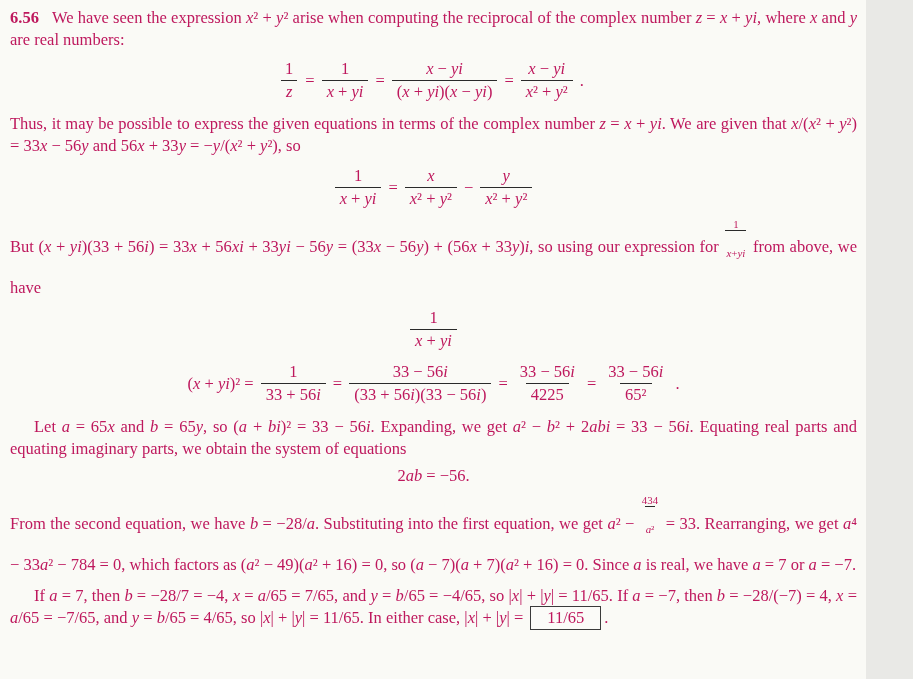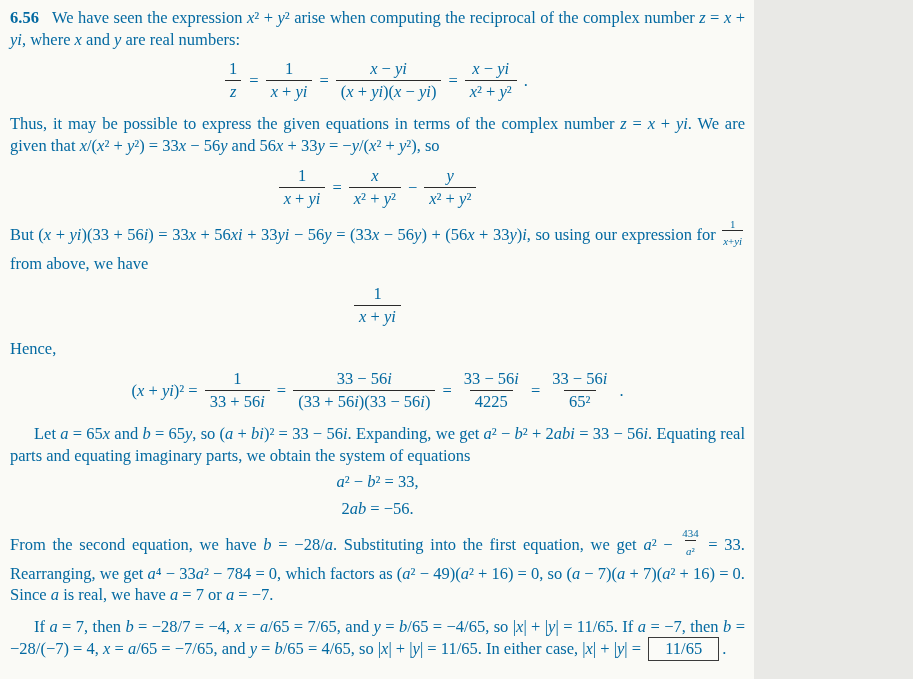--- a/index.html
+++ b/index.html
@@ -1,38 +1,38 @@
 <!DOCTYPE html>
 <html><head>
 <meta charset="utf-8">
 <style>
   html,body{margin:0;padding:0;background:#e9e9e6;}
   .page{
-    width:754px;height:679px;box-sizing:border-box;overflow:hidden;
-    background:#fafaf6;color:#0369a1;
+    width:866px;height:679px;box-sizing:border-box;overflow:hidden;
+    background:#fafaf6;color:#be185d;
     font-family:"Liberation Serif", serif;
     font-size:16.5px;line-height:1.31;
     padding:7px 9px 0 10px;
   }
   p.para{margin:0 0 5px;text-align:justify;}
   p.indent{text-indent:24px;}
   p.mt{margin-top:10px;}
   .pnum{font-weight:bold;margin-right:13px;}
   i{font-style:italic;}
   
   .eq{display:flex;justify-content:center;align-items:center;margin:9px 0 11px;flex-wrap:nowrap;}
   .eqsys{margin:5px 0 5px;}
   .etx{margin:0 5px;white-space:nowrap;}
   .dfrac{display:inline-flex;flex-direction:column;align-items:center;margin:0 2px;line-height:1.22;white-space:nowrap;}
   .dfrac .fn{padding:0 5px 1px;}
   .dfrac .fd{border-top:1.4px solid #2a2a2a;padding:1px 5px 0;}
   
   .ifrac{display:inline-flex;flex-direction:column;align-items:center;vertical-align:middle;font-size:0.66em;line-height:1.12;margin:0 2px;position:relative;top:-2px;white-space:nowrap;}
   .ifrac .fn{padding:0 1px;}
-  .ifrac .fd{border-top:1px solid #2a2a2a;padding:4px 1px;}
+  .ifrac .fd{border-top:1px solid #2a2a2a;padding:16px 1px;}
   .boxed{border:1.3px solid #3a3a3a;padding:1px 16px 2px;margin:0 3px;background:#fbfbf8;}
 </style>
 </head>
 <body>
 
 <div class="page">
 
   <p class="para"><span class="pnum">6.56</span><span>We have seen the expression <i>x</i>² + <i>y</i>² arise when computing the reciprocal of the complex number <i>z</i> = <i>x</i> + <i>yi</i>, where <i>x</i> and <i>y</i> are real numbers:</span></p>
 
   <div class="eq">
@@ -82,21 +82,20 @@
           <span class="fd"><i>x</i>+<i>yi</i></span>
         </span> from above, we have</span></p>
 
   <div class="eq">
       <span class="dfrac">
         <span class="fn">1</span>
         <span class="fd"><i>x</i> + <i>yi</i></span>
       </span>
     </div>
 
-  <p class="para"><span>Hence,</span></p>
 
   <div class="eq">
       <span class="etx">(<i>x</i> + <i>yi</i>)² =</span>
       <span class="dfrac">
         <span class="fn">1</span>
         <span class="fd">33 + 56<i>i</i></span>
       </span>
       <span class="etx">=</span>
       <span class="dfrac">
         <span class="fn">33 − 56<i>i</i></span>
@@ -112,23 +111,20 @@
         <span class="fn">33 − 56<i>i</i></span>
         <span class="fd">65²</span>
       </span>
       <span class="etx">.</span>
     </div>
 
 
   <p class="para indent mt"><span>Let <i>a</i> = 65<i>x</i> and <i>b</i> = 65<i>y</i>, so (<i>a</i> + <i>bi</i>)² = 33 − 56<i>i</i>. Expanding, we get <i>a</i>² − <i>b</i>² + 2<i>abi</i> = 33 − 56<i>i</i>. Equating real parts and equating imaginary parts, we obtain the system of equations</span></p>
 
   <div class="eq eqsys">
-      <span class="etx"><i>a</i>² − <i>b</i>² = 33,</span>
-    </div>
-  <div class="eq eqsys">
       <span class="etx">2<i>ab</i> = −56.</span>
     </div>
 
   <p class="para mt"><span>From the second equation, we have <i>b</i> = −28/<i>a</i>.  Substituting into the first equation, we get <i>a</i>² − <span class="ifrac">
           <span class="fn">434</span>
           <span class="fd"><i>a</i>²</span>
         </span> = 33. Rearranging, we get <i>a</i>⁴ − 33<i>a</i>² − 784 = 0, which factors as (<i>a</i>² − 49)(<i>a</i>² + 16) = 0, so (<i>a</i> − 7)(<i>a</i> + 7)(<i>a</i>² + 16) = 0. Since <i>a</i> is real, we have <i>a</i> = 7 or <i>a</i> = −7.</span></p>
 
   <p class="para indent mt"><span>If <i>a</i> = 7, then <i>b</i> = −28/7 = −4, <i>x</i> = <i>a</i>/65 = 7/65, and <i>y</i> = <i>b</i>/65 = −4/65, so |<i>x</i>| + |<i>y</i>| = 11/65.  If <i>a</i> = −7, then <i>b</i> = −28/(−7) = 4, <i>x</i> = <i>a</i>/65 = −7/65, and <i>y</i> = <i>b</i>/65 = 4/65, so |<i>x</i>| + |<i>y</i>| = 11/65. In either case, |<i>x</i>| + |<i>y</i>| = <span class="boxed">11/65</span>.</span></p>
 

